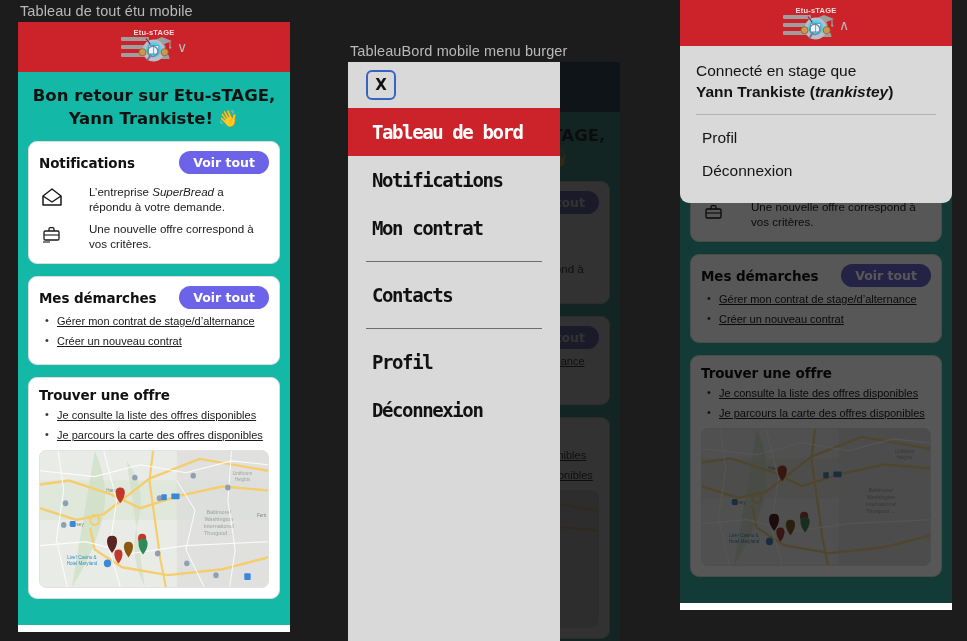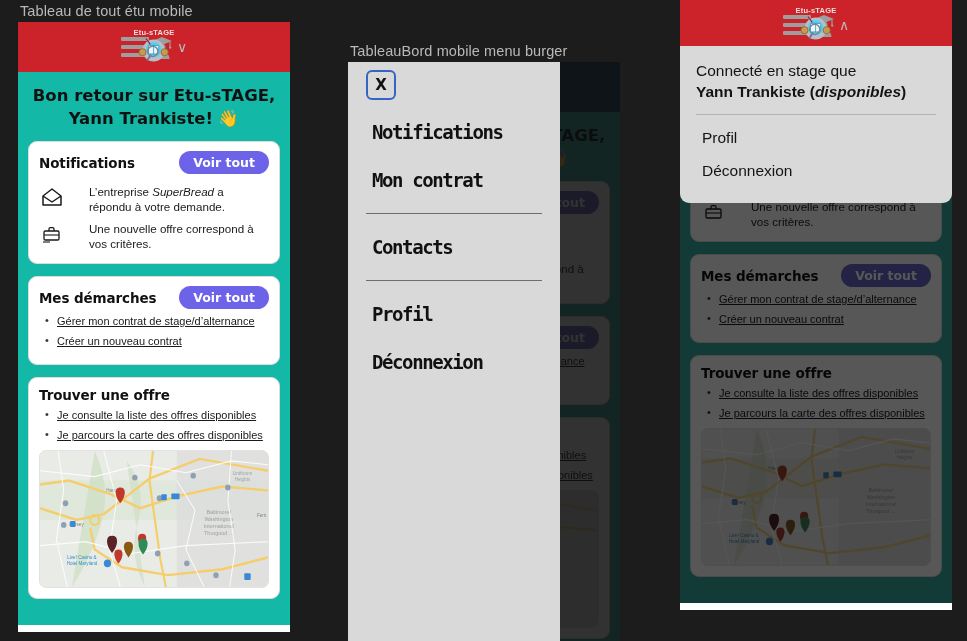--- a/index.html
+++ b/index.html
@@ -350,20 +350,21 @@
           </div>
         </div>
       </div>
 
       <div class="scrim" style="background:rgba(18,18,18,.55)"></div>
 
       <div class="drawer">
         <div class="drawer-top">
           <button class="close-x">X</button>
         </div>
+        <div class="drw-item active">Tableau de bord</div>
         <div class="drw-item">Notifications</div>
         <div class="drw-item">Mon contrat</div>
         <div class="drw-sep"></div>
         <div class="drw-item">Contacts</div>
         <div class="drw-sep"></div>
         <div class="drw-item">Profil</div>
         <div class="drw-item">Déconnexion</div>
       </div>
     </div>
   </div>
@@ -494,21 +495,21 @@
               </g>
             </svg>
           </div>
         </div>
       </div>
 
       <div class="usermenu">
         <div class="um-line1">Connecté en stage que</div>
         <div class="um-line2">
           <span>Yann Trankiste</span>
-          <span>(<em>disponibles</em>)</span>
+          <span>(<em>trankistey</em>)</span>
         </div>
         <div class="um-sep"></div>
         <div class="um-item">Profil</div>
         <div class="um-item">Déconnexion</div>
       </div>
     </div>
   </div>
 
 </div>
 

